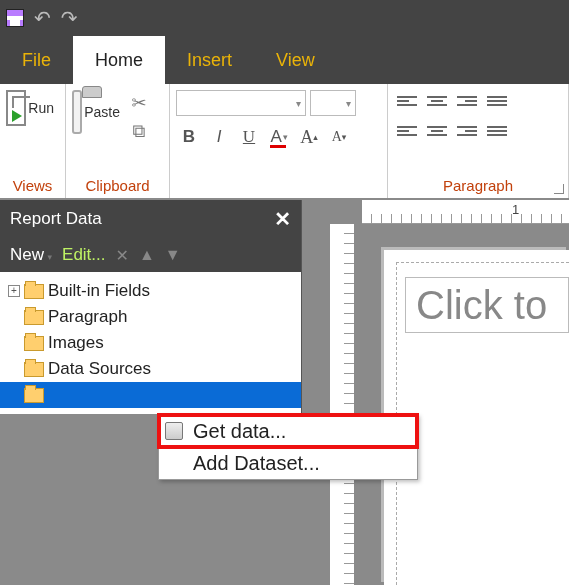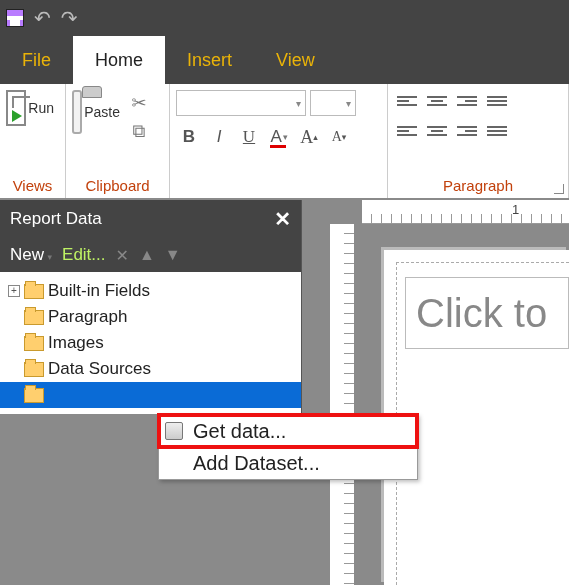--- a/index.html
+++ b/index.html
@@ -77,21 +77,21 @@
 
   
   .canvas-wrap { position: absolute; top: 0; left: 302px; right: 0; bottom: 0; background: #8a8a8a; }
   .ruler-h { position: absolute; top: 0; left: 60px; right: 0; height: 24px; background: #fff; border-bottom: 1px solid #999; }
   .ruler-h .ticks { position:absolute; inset:0; background: repeating-linear-gradient(to right, transparent 0 9px, #999 9px 10px); height: 10px; top: 14px; }
   .ruler-h .num { position:absolute; left: 150px; top: 2px; font-size: 13px; color:#444; }
   .ruler-v { position: absolute; top: 24px; left: 28px; width: 24px; bottom: 0; background: #fff; }
   .ruler-v .ticks { position:absolute; inset:0; background: repeating-linear-gradient(to bottom, transparent 0 9px, #999 9px 10px); width: 10px; left: 14px; }
   .page { position: absolute; top: 50px; left: 82px; right: 0; bottom: 0; background: #fff; box-shadow: -3px -3px 0 #bbb; }
   .page-inner { position:absolute; top:12px; left:12px; right:0; bottom:0; border-left:1px dashed #aaa; border-top:1px dashed #aaa; }
-  .clickto { position:absolute; top:14px; left:8px; right:0; height:72px; border:1px solid #bbb; display:flex; align-items:center; padding-left:10px; font-size:40px; color:#888; font-weight:300; overflow:hidden; white-space:nowrap; }
+  .clickto { position:absolute; top:14px; left:8px; right:0; height:56px; border:1px solid #bbb; display:flex; align-items:center; padding-left:10px; font-size:40px; color:#888; font-weight:300; overflow:hidden; white-space:nowrap; }
 
   
   .ctx { position: absolute; top: 414px; left: 158px; width: 260px; background: #fff; border: 1px solid #999; box-shadow: 2px 2px 4px rgba(0,0,0,0.25); z-index: 50; }
   .ctx-item { height: 32px; display: flex; align-items: center; padding-left: 34px; font-size: 20px; color: #222; cursor: pointer; position: relative; }
   .ctx-item .ci-icon { position:absolute; left:6px; width:18px; height:18px; }
   .db-icon { border:1px solid #777; border-radius:2px; background:linear-gradient(#eee,#ccc); }
   .ctx-item.hl { outline: 4px solid #e11; outline-offset: -2px; }
 </style>
 </head>
 <body>

